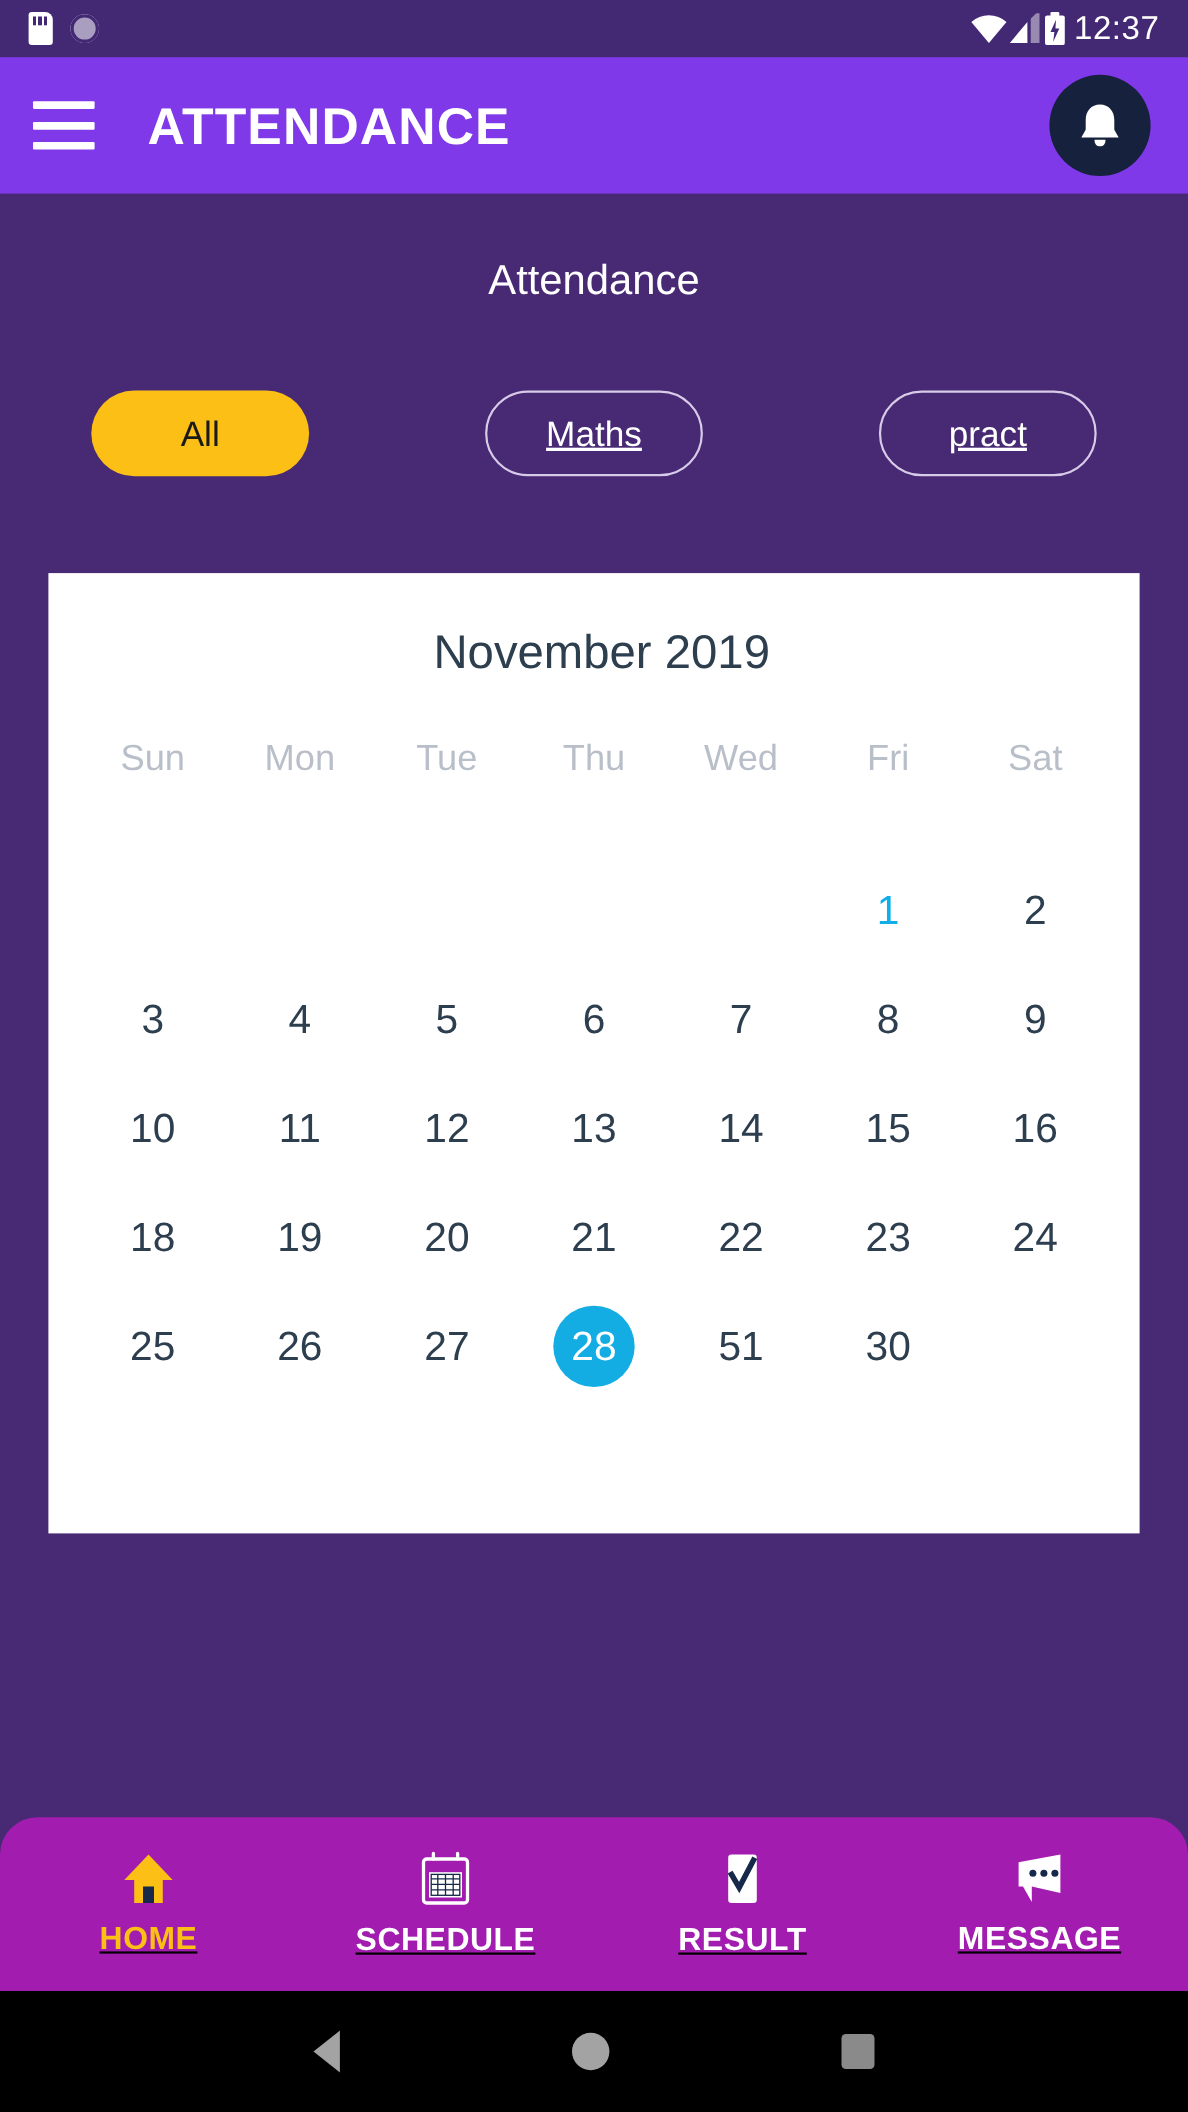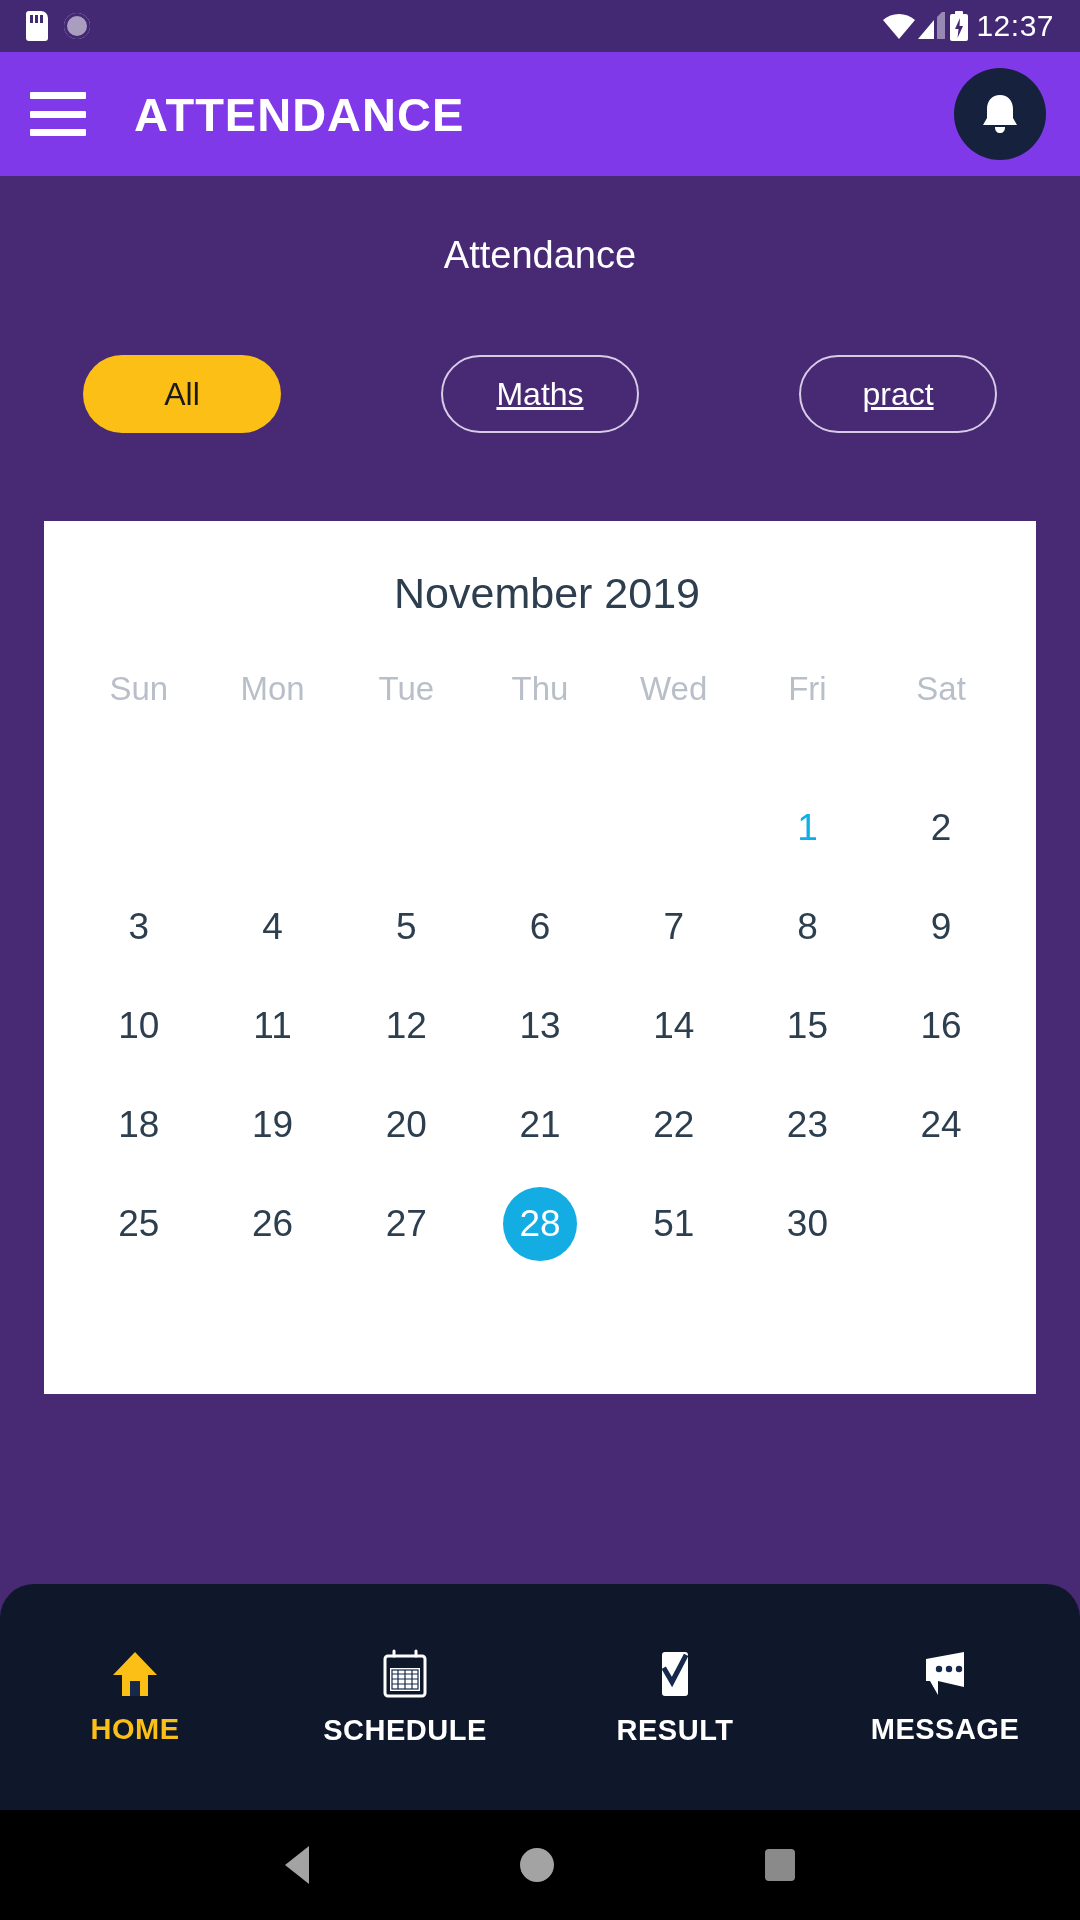--- a/index.html
+++ b/index.html
@@ -132,24 +132,24 @@
   .day.marked { color:#0FAEE8; }
   .day .pill {
     width:74px; height:74px; border-radius:50%;
     display:flex; align-items:center; justify-content:center;
   }
   .day.today .pill { background:#13ADE4; color:#fff; }
 
   
   .bottomnav {
     position:absolute; left:0; right:0; bottom:0;
-    height:226px;
-    background:#0f172a;
+    height:158px;
+    background:#a21caf;
     border-radius:34px 34px 0 0;
-    display:flex; align-items:center;
+    display:flex; align-items:center;text-decoration:underline;
   }
   .navitem {
     flex:1; display:flex; flex-direction:column;
     align-items:center; justify-content:center; gap:14px;
     cursor:pointer;
   }
   .navitem .lbl {
     font-size:29px; font-weight:bold; color:#fff;
     letter-spacing:0.5px;
   }

